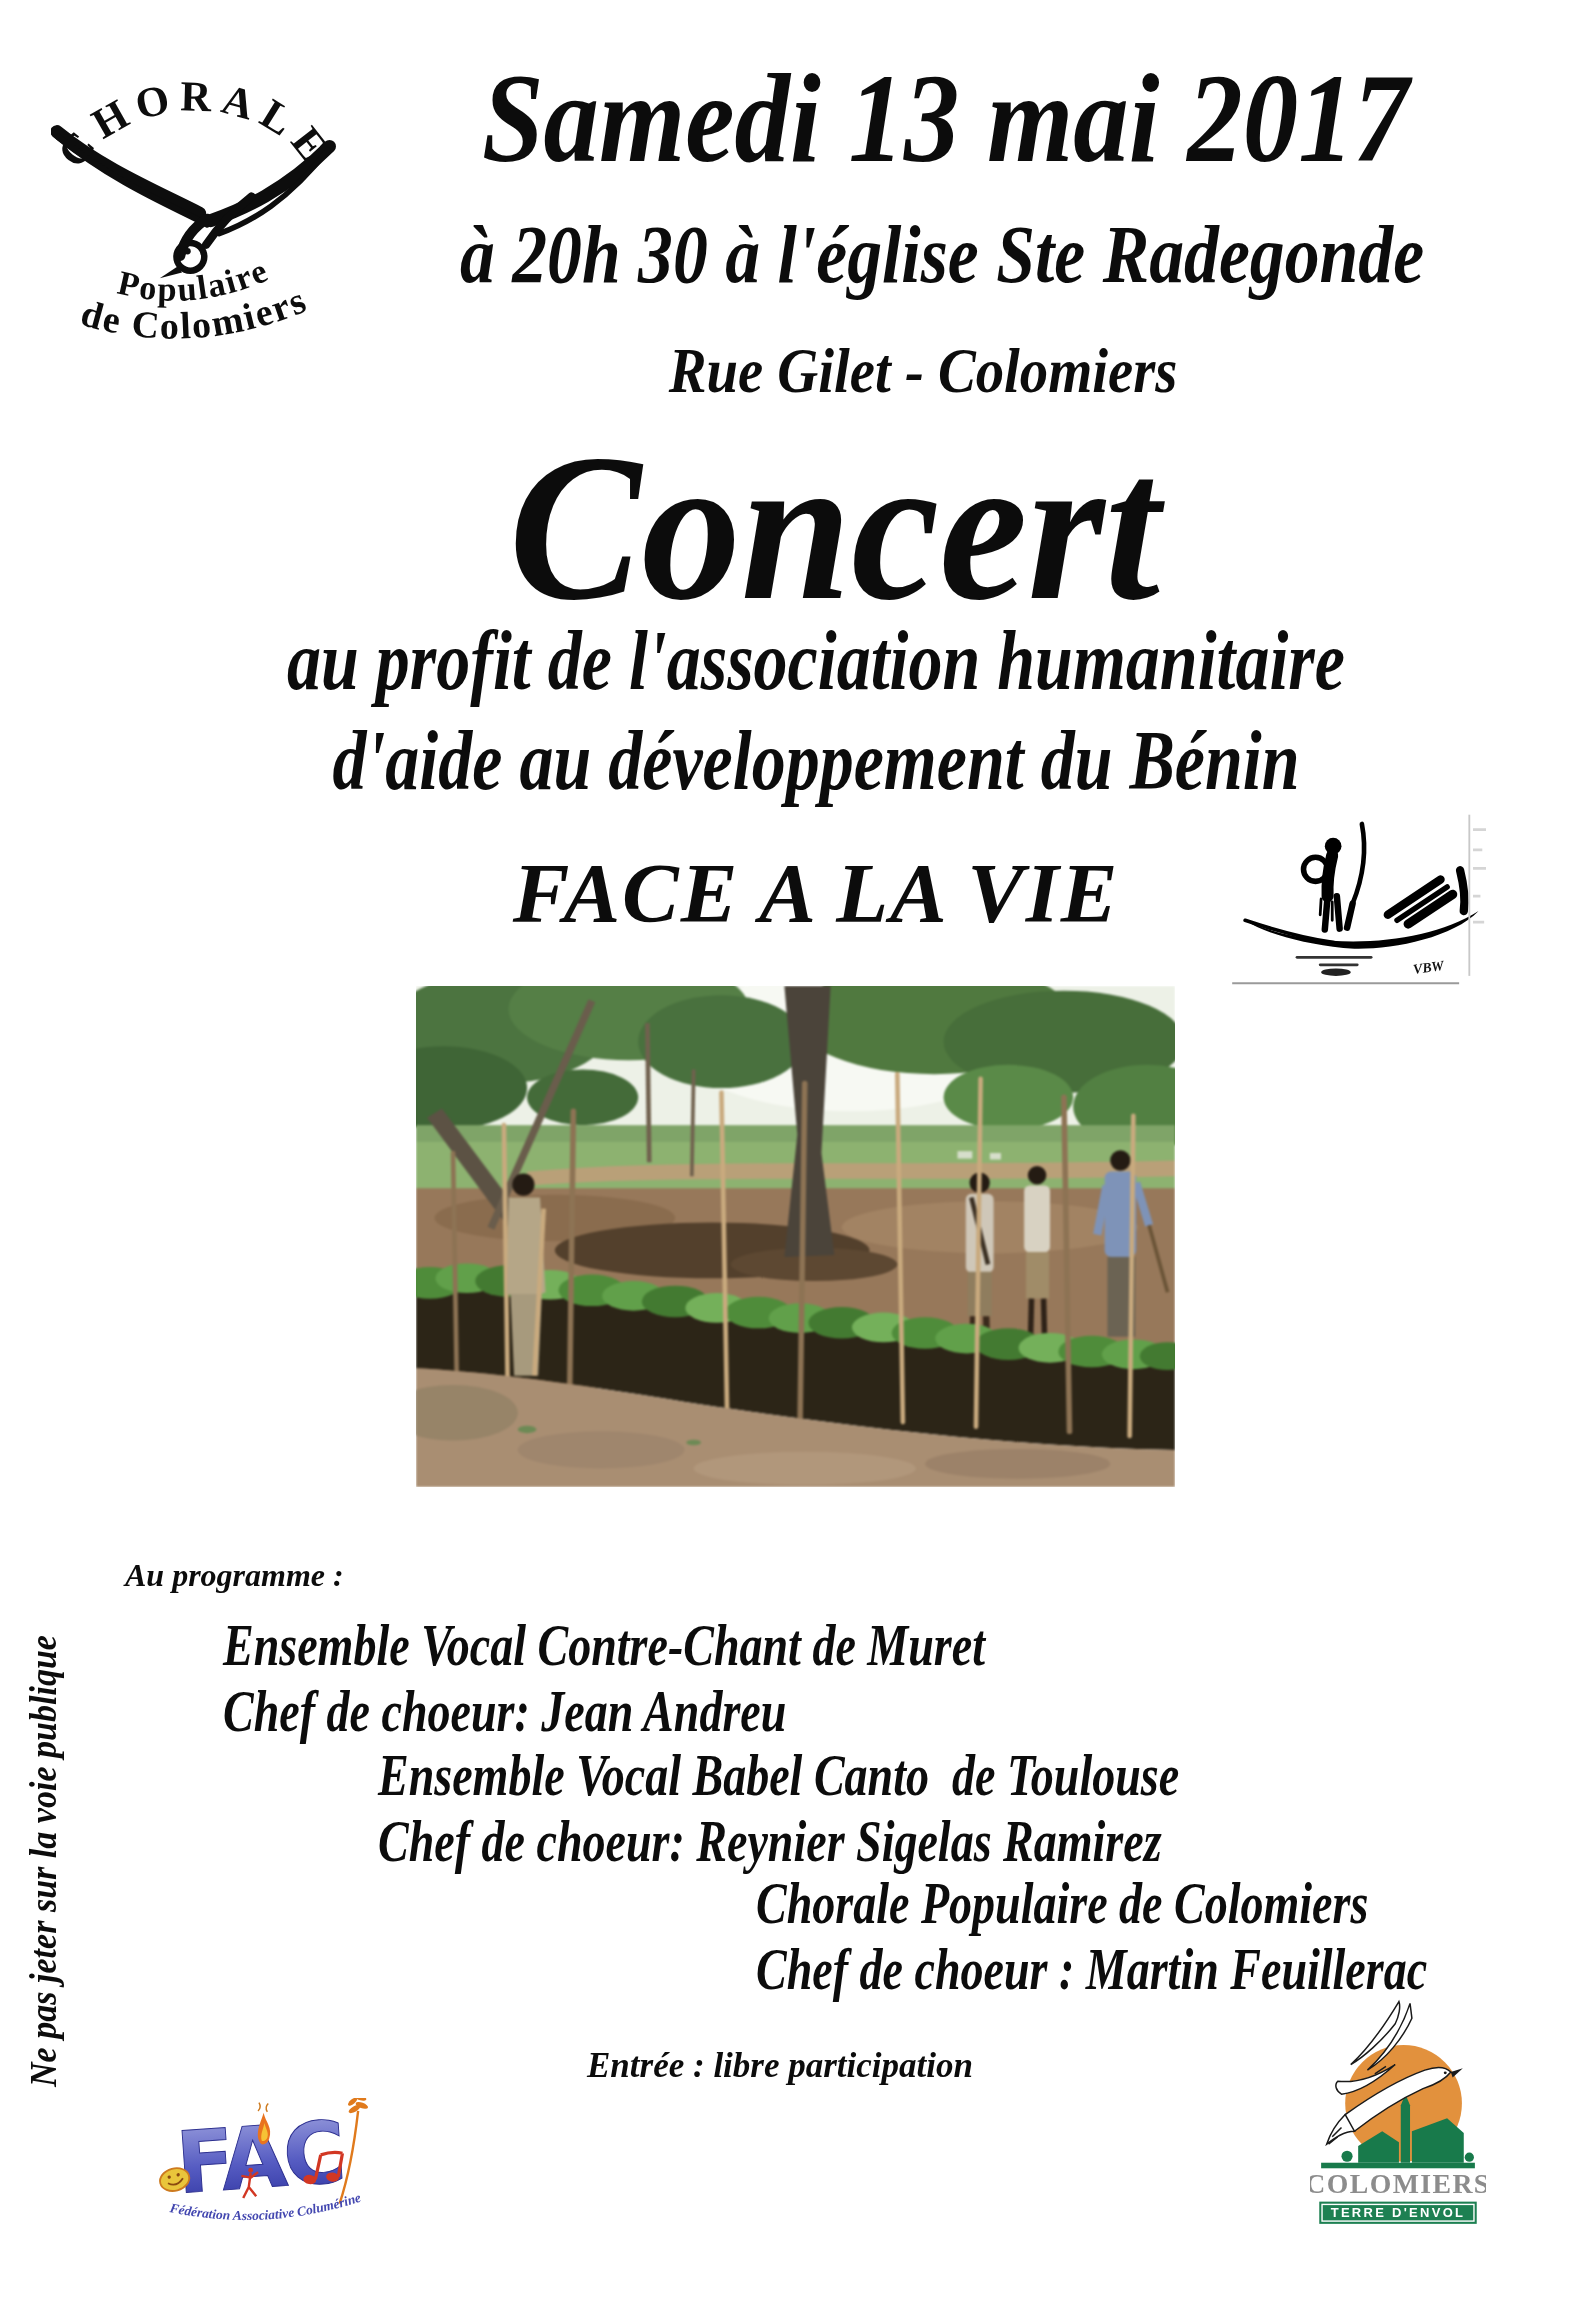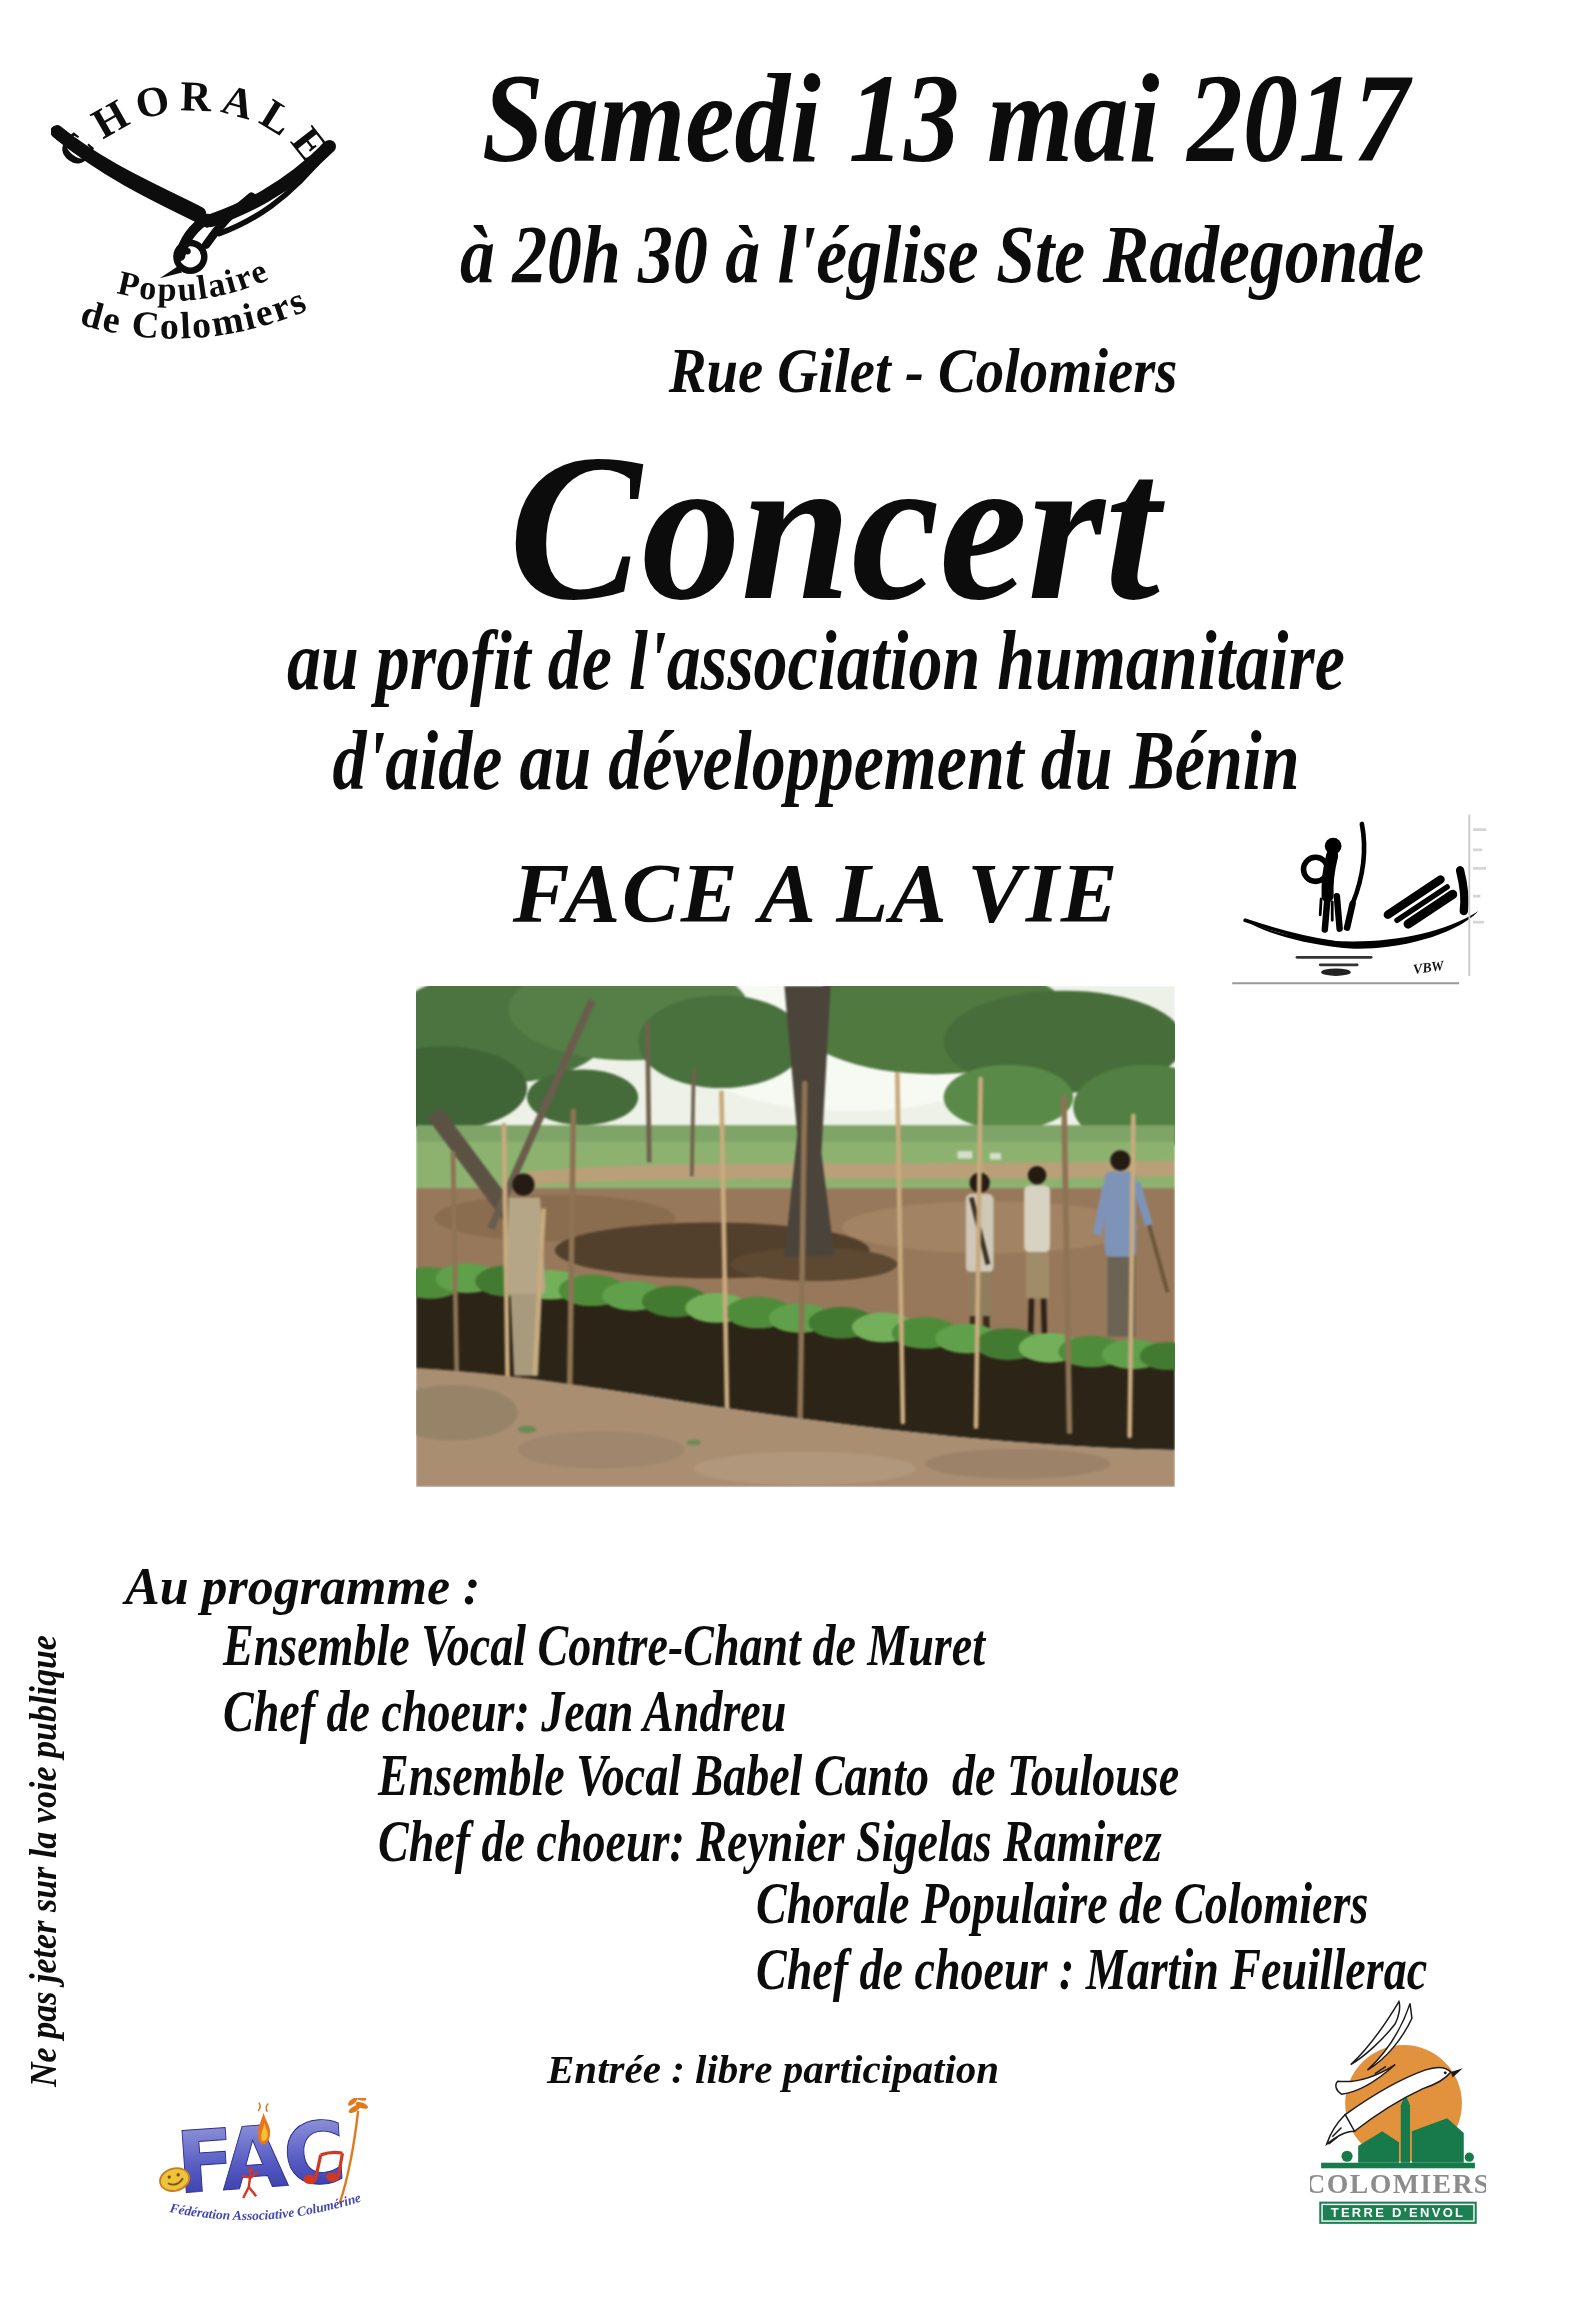--- a/index.html
+++ b/index.html
@@ -16,26 +16,26 @@
   .cx95c{transform:scaleX(.95);transform-origin:50% 50%;}
   .cx80c{transform:scaleX(.80);transform-origin:50% 50%;}
   .cx78l{transform:scaleX(.78);transform-origin:0 0;}
 
   .date-title{left:352px;top:43px;width:1187px;font-size:126px;line-height:1.2;}
   .time-place{left:325px;top:206px;width:1234px;font-size:82px;line-height:1.2;}
   .street{left:589px;top:334px;width:668px;font-size:63px;line-height:1.2;}
   .concert{left:278px;top:413px;width:1113px;font-size:209px;line-height:1.1;}
   .benef{left:37px;top:610px;width:1558px;font-size:85px;line-height:1.18;}
   .face{left:37px;top:842px;width:1558px;font-size:85px;line-height:1.2;letter-spacing:1.9px;}
-  .prog-head{left:125px;top:1556px;font-size:52px;line-height:1.2;}
+  .prog-head{left:125px;top:1556px;font-size:32px;line-height:1.2;}
   .prog{font-size:59px;line-height:1.12;}
   .prog.i1{left:223px;top:1612px;}
   .prog.i2{left:378px;top:1742px;}
   .prog.i3{left:756px;top:1870px;}
-  .entry{left:547px;top:2045px;font-size:41px;line-height:1.2;}
+  .entry{left:587px;top:2045px;font-size:35px;line-height:1.2;}
   .sidenote{left:22px;top:2087px;font-size:37px;white-space:nowrap;
             transform:rotate(-90deg) scaleX(.92);transform-origin:0 0;}
   .chorale-logo{left:51px;top:37px;width:288px;height:320px;}
   .boat{left:1232px;top:811px;width:269px;height:176px;}
   .photo{left:416px;top:986px;width:759px;height:501px;}
   .fac{left:156px;top:2098px;width:218px;height:139px;}
   .colo{left:1310px;top:1992px;width:176px;height:234px;}
 </style>
 </head>
 <body>

